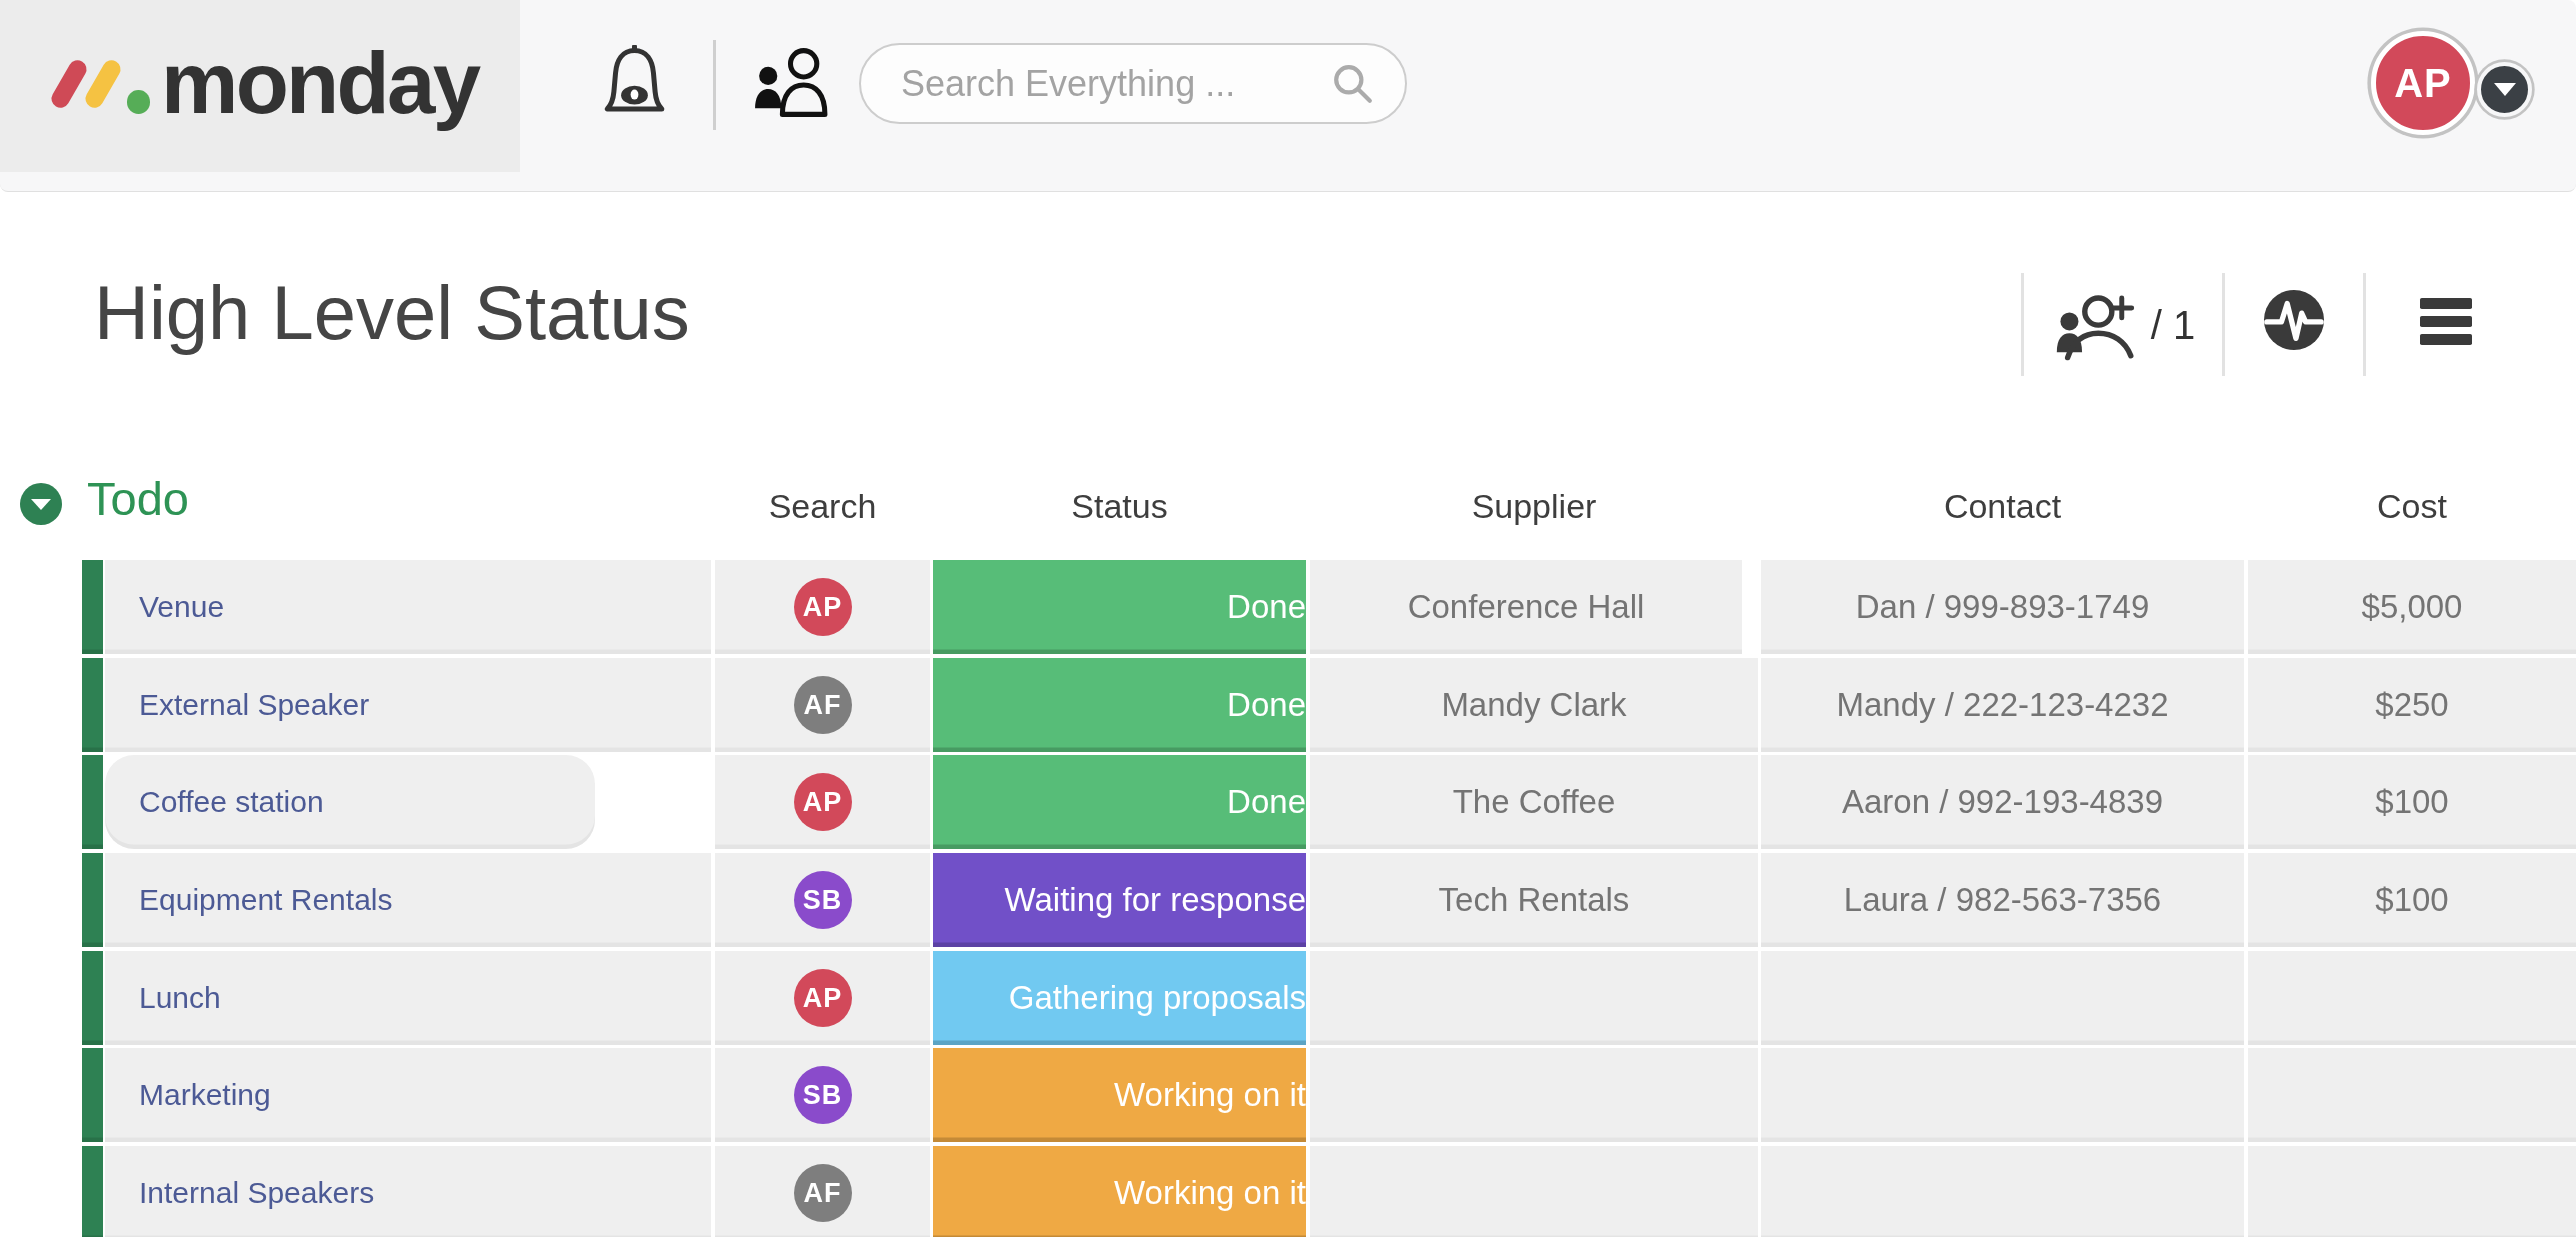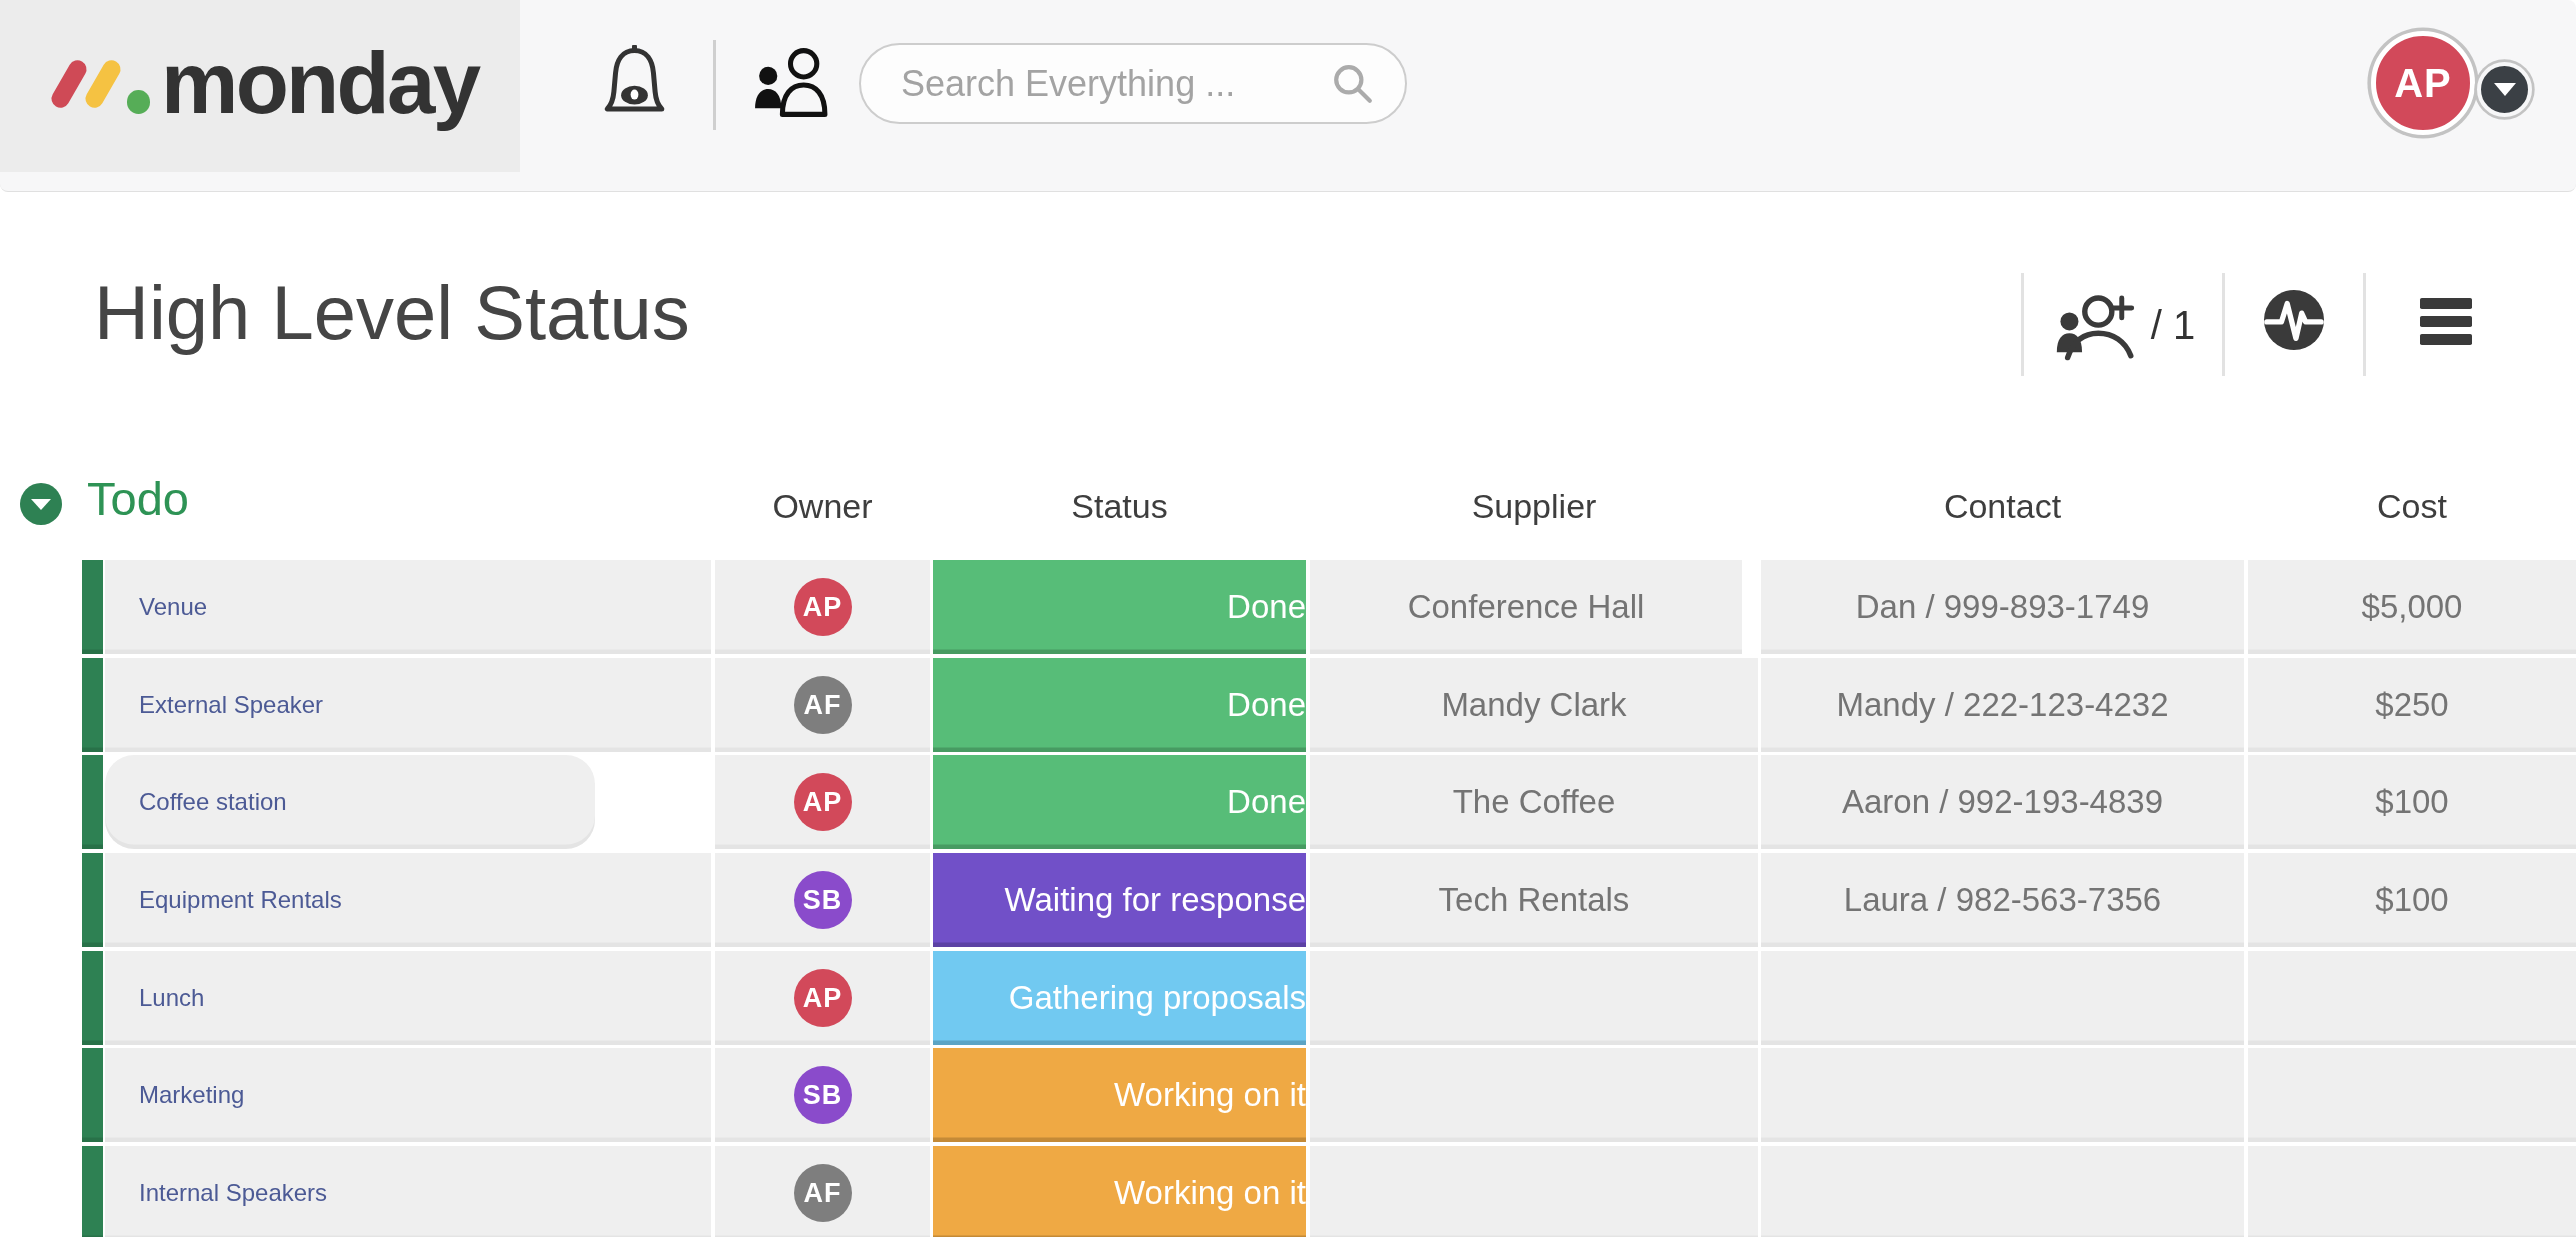--- a/index.html
+++ b/index.html
@@ -65,21 +65,21 @@
   #col-headers{position:absolute;left:0;top:481px;width:2576px;height:51px;}
   .col-header{position:absolute;top:0;height:51px;line-height:51px;text-align:center;font-size:34px;color:#3e3e3e;cursor:pointer;}
 
   
   #rows{position:absolute;left:0;top:0;width:2576px;}
   .task-row{position:absolute;left:0;width:2576px;height:94px;}
   .cell{position:absolute;top:0;height:94px;background:#efefef;box-sizing:border-box;
         box-shadow:inset 0 -4.5px 0 rgba(0,0,0,0.045);display:flex;align-items:center;}
   .row-bar{position:absolute;top:0;height:94px;box-shadow:inset 0 -4.5px 0 rgba(0,0,0,0.12);}
   .name-cell{padding-left:34px;}
-  .name-cell span{font-size:24px;color:#4c5a95;}
+  .name-cell span{font-size:30px;color:#4c5a95;}
   .owner-cell{justify-content:center;}
   .avatar-badge{width:58px;height:58px;border-radius:50%;display:flex;align-items:center;justify-content:center;
                 color:#fff;font-weight:700;font-size:27px;letter-spacing:0.9px;}
   .status-chip{justify-content:flex-end;box-shadow:inset 0 -4.5px 0 rgba(0,0,0,0.18);cursor:pointer;}
   .status-chip span{color:#ffffff;font-size:33px;}
   .text-cell{justify-content:center;}
   .text-cell span{font-size:33px;color:#747474;}
 
   svg{display:block;}
 </style>
@@ -163,21 +163,21 @@
     <i></i>
       <i></i>
       <i></i>
   </div>
 
   <div class="collapse-btn" style="background: rgb(46, 129, 83);">
     <span class="tri"></span>
   </div>
   <span class="group-name" style="color: rgb(46, 147, 85);">Todo</span>
   <div id="col-headers">
-      <div class="col-header" style="left: 715px; width: 215px;">Owner</div>
+      <div class="col-header" style="left: 715px; width: 215px;">Search</div>
       <div class="col-header" style="left: 933px; width: 373px;">Status</div>
       <div class="col-header" style="left: 1310px; width: 448px;">Supplier</div>
       <div class="col-header" style="left: 1761px; width: 483px;">Contact</div>
       <div class="col-header" style="left: 2248px; width: 328px;">Cost</div>
     </div>
 
   <div id="rows">
       <div class="task-row" style="top: 560px;">
         <div class="row-bar" style="left: 82px; width: 21px; background: rgb(46, 129, 83);"></div>
         <div class="cell name-cell" style="left: 105px; width: 606px;">

